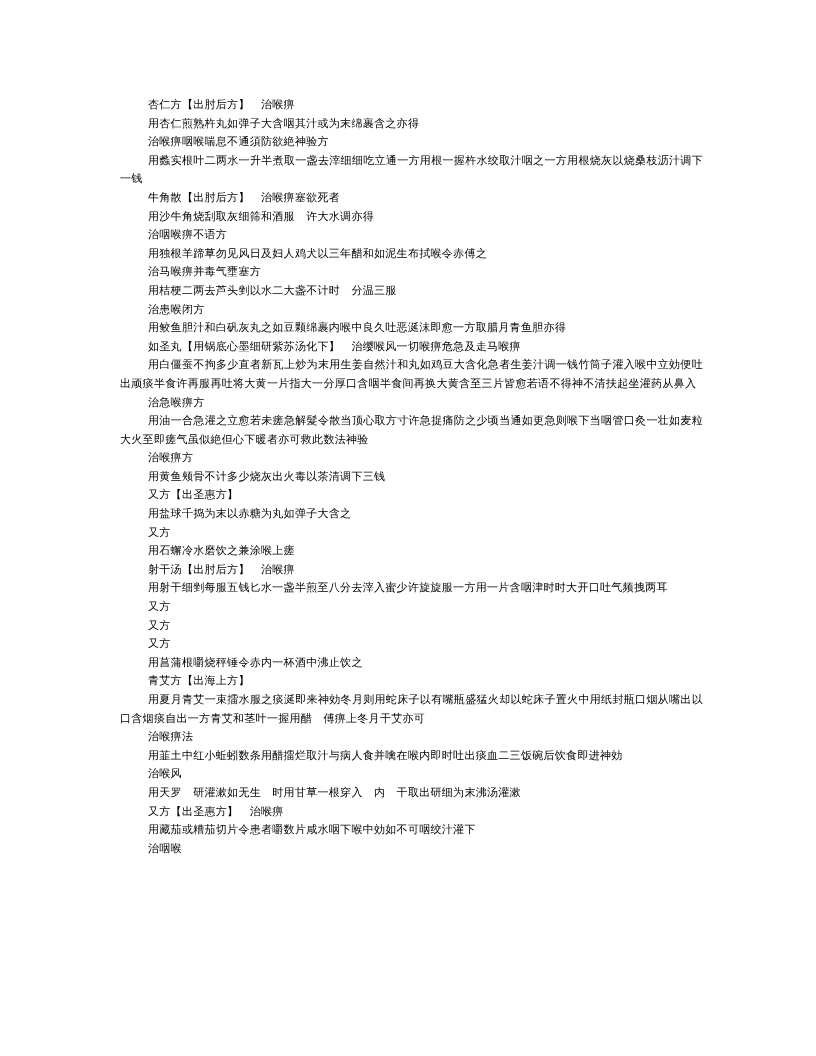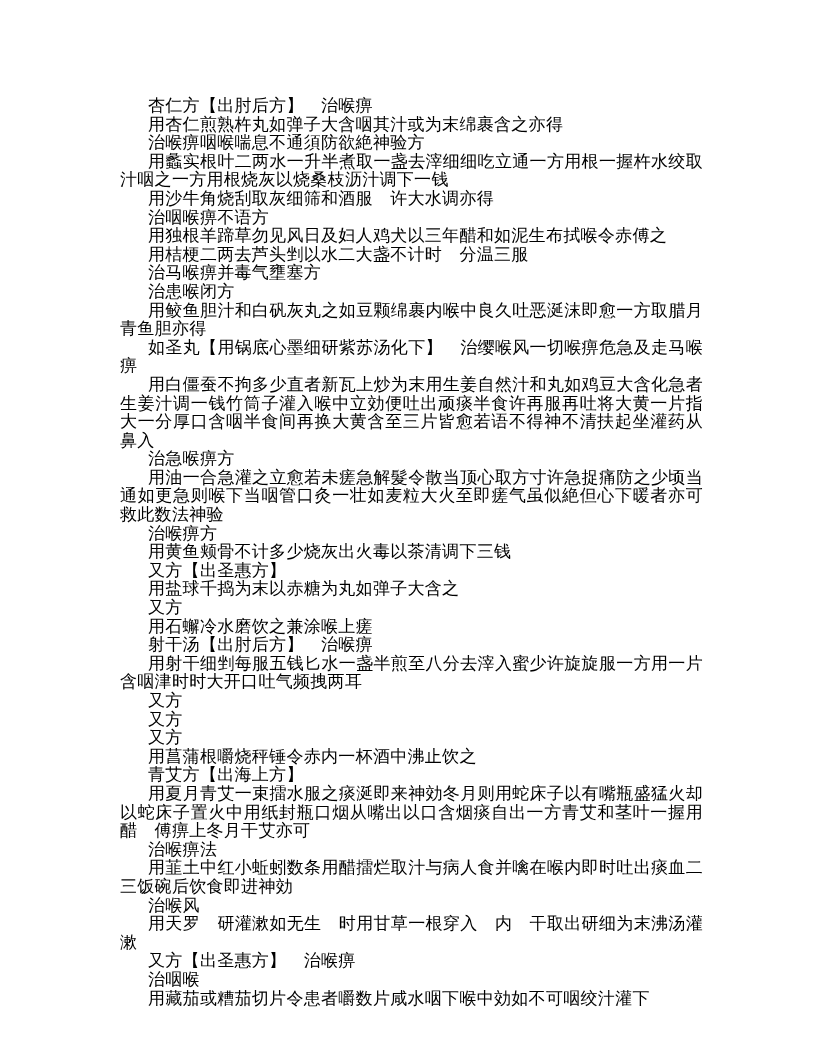--- a/index.html
+++ b/index.html
@@ -15,44 +15,45 @@
       font-family: "DejaVu Serif", "Liberation Serif", serif;
       color: #000000;
     }
     .page {
       position: absolute;
       left: 120px;
       top: 96px;
       width: 583px;
     }
     .para {
-      font-size: 17px;
+      font-size: 11px;
       line-height: 18.6px;
       margin: 0;
       padding: 0;
       text-indent: 28px;
       white-space: pre-wrap;
       word-break: break-all;
       text-align: justify;
       letter-spacing: 0.3px;
     }
   </style>
 </head>
 <body>
 
 <div class="page">
   <p class="para">杏仁方【出肘后方】　治喉痹</p>
   <p class="para">用杏仁煎熟杵丸如弹子大含咽其汁或为末绵裹含之亦得</p>
   <p class="para">治喉痹咽喉喘息不通須防欲絶神验方</p>
   <p class="para">用蠡实根叶二两水一升半煮取一盏去滓细细吃立通一方用根一握杵水绞取汁咽之一方用根烧灰以烧桑枝沥汁调下一钱</p>
+  <p class="para">牛角散【出肘后方】　治喉痹塞欲死者</p>
   <p class="para">用沙牛角烧刮取灰细筛和酒服　许大水调亦得</p>
   <p class="para">治咽喉痹不语方</p>
   <p class="para">用独根羊蹄草勿见风日及妇人鸡犬以三年醋和如泥生布拭喉令赤傅之</p>
+  <p class="para">治马喉痹并毒气壅塞方</p>
   <p class="para">用桔梗二两去芦头剉以水二大盏不计时　分温三服</p>
-  <p class="para">治马喉痹并毒气壅塞方</p>
   <p class="para">治患喉闭方</p>
   <p class="para">用鲛鱼胆汁和白矾灰丸之如豆颗绵裹内喉中良久吐恶涎沫即愈一方取腊月青鱼胆亦得</p>
   <p class="para">如圣丸【用锅底心墨细研紫苏汤化下】　治缨喉风一切喉痹危急及走马喉痹</p>
   <p class="para">用白僵蚕不拘多少直者新瓦上炒为末用生姜自然汁和丸如鸡豆大含化急者生姜汁调一钱竹筒子灌入喉中立効便吐出顽痰半食许再服再吐将大黄一片指大一分厚口含咽半食间再换大黄含至三片皆愈若语不得神不清扶起坐灌药从鼻入</p>
   <p class="para">治急喉痹方</p>
   <p class="para">用油一合急灌之立愈若未瘥急解髮令散当顶心取方寸许急捉痛防之少顷当通如更急则喉下当咽管口灸一壮如麦粒大火至即瘥气虽似絶但心下暖者亦可救此数法神验</p>
   <p class="para">治喉痹方</p>
   <p class="para">用黄鱼颊骨不计多少烧灰出火毒以茶清调下三钱</p>
   <p class="para">又方【出圣惠方】</p>
   <p class="para">用盐球千捣为末以赤糖为丸如弹子大含之</p>
@@ -64,15 +65,15 @@
   <p class="para">又方</p>
   <p class="para">又方</p>
   <p class="para">用菖蒲根嚼烧秤锤令赤内一杯酒中沸止饮之</p>
   <p class="para">青艾方【出海上方】</p>
   <p class="para">用夏月青艾一束擂水服之痰涎即来神効冬月则用蛇床子以有嘴瓶盛猛火却以蛇床子置火中用纸封瓶口烟从嘴出以口含烟痰自出一方青艾和茎叶一握用醋　傅痹上冬月干艾亦可</p>
   <p class="para">治喉痹法</p>
   <p class="para">用韮土中红小蚯蚓数条用醋擂烂取汁与病人食并噙在喉内即时吐出痰血二三饭碗后饮食即进神効</p>
   <p class="para">治喉风</p>
   <p class="para">用天罗　研灌漱如无生　时用甘草一根穿入　内　干取出研细为末沸汤灌漱</p>
   <p class="para">又方【出圣惠方】　治喉痹</p>
+  <p class="para">用藏茄或糟茄切片令患者嚼数片咸水咽下喉中効如不可咽绞汁灌下</p>
   <p class="para">治咽喉</p>
-  <p class="para">用藏茄或糟茄切片令患者嚼数片咸水咽下喉中効如不可咽绞汁灌下</p>
 </div>
 
 </body></html>

